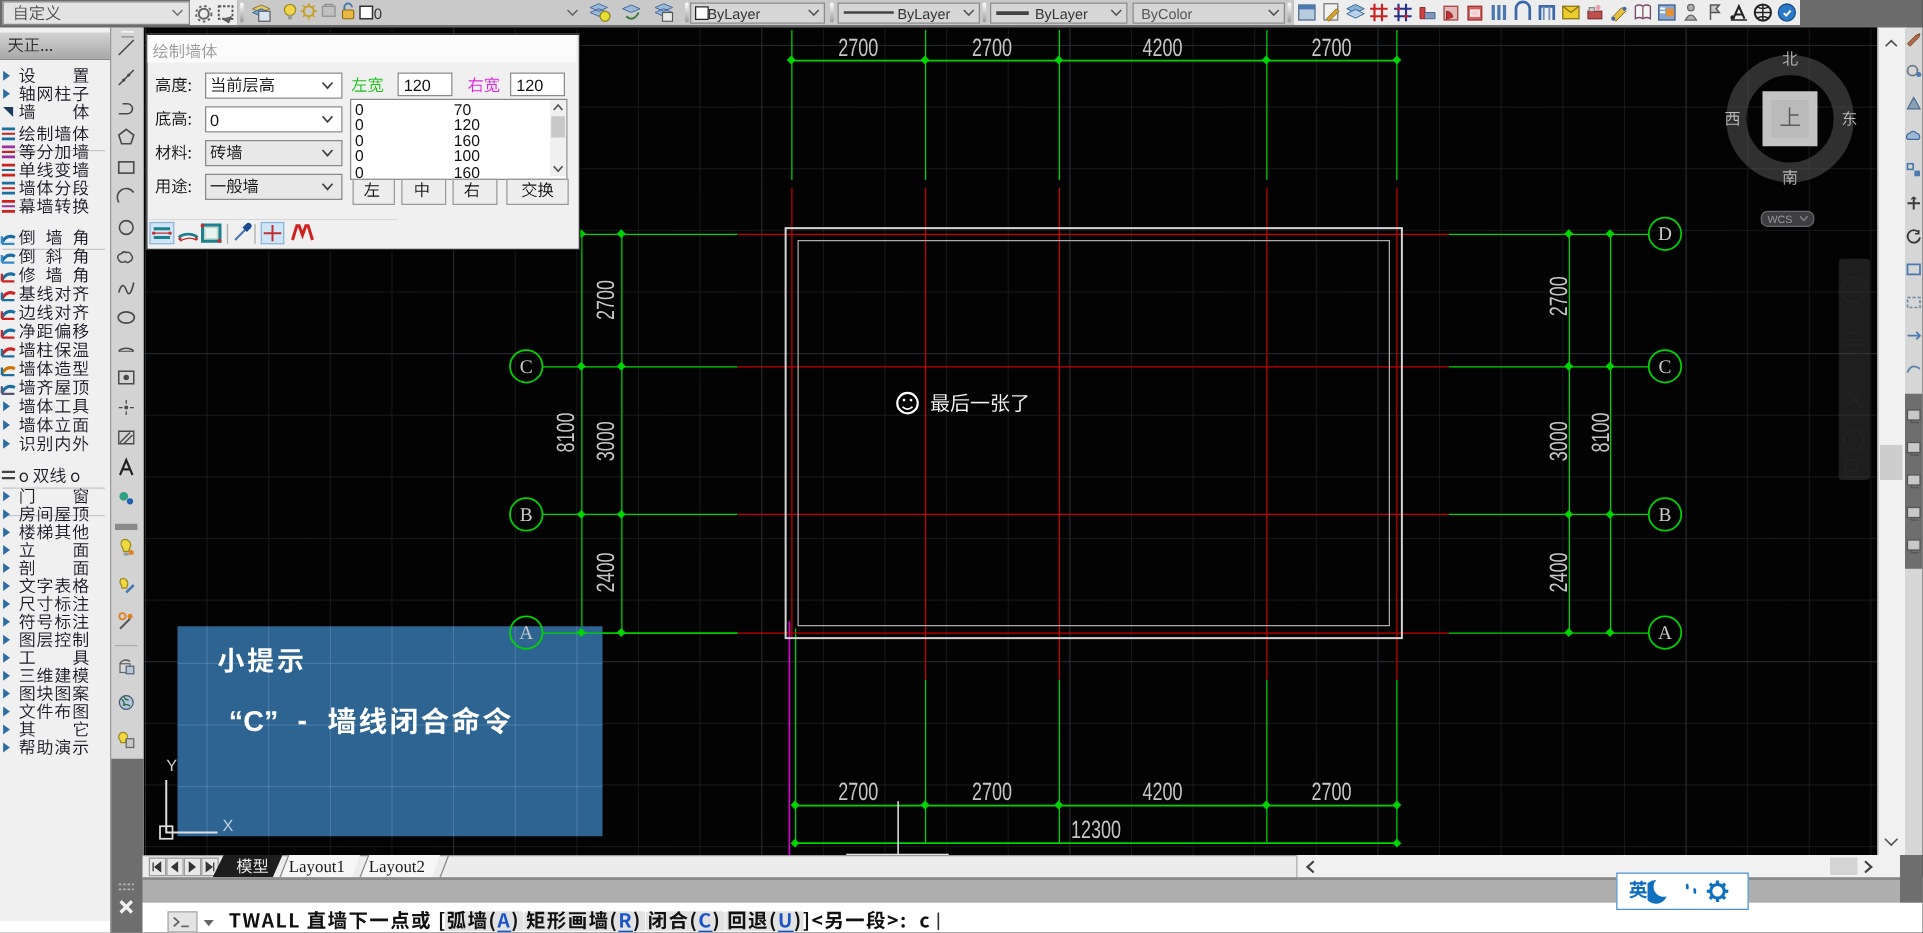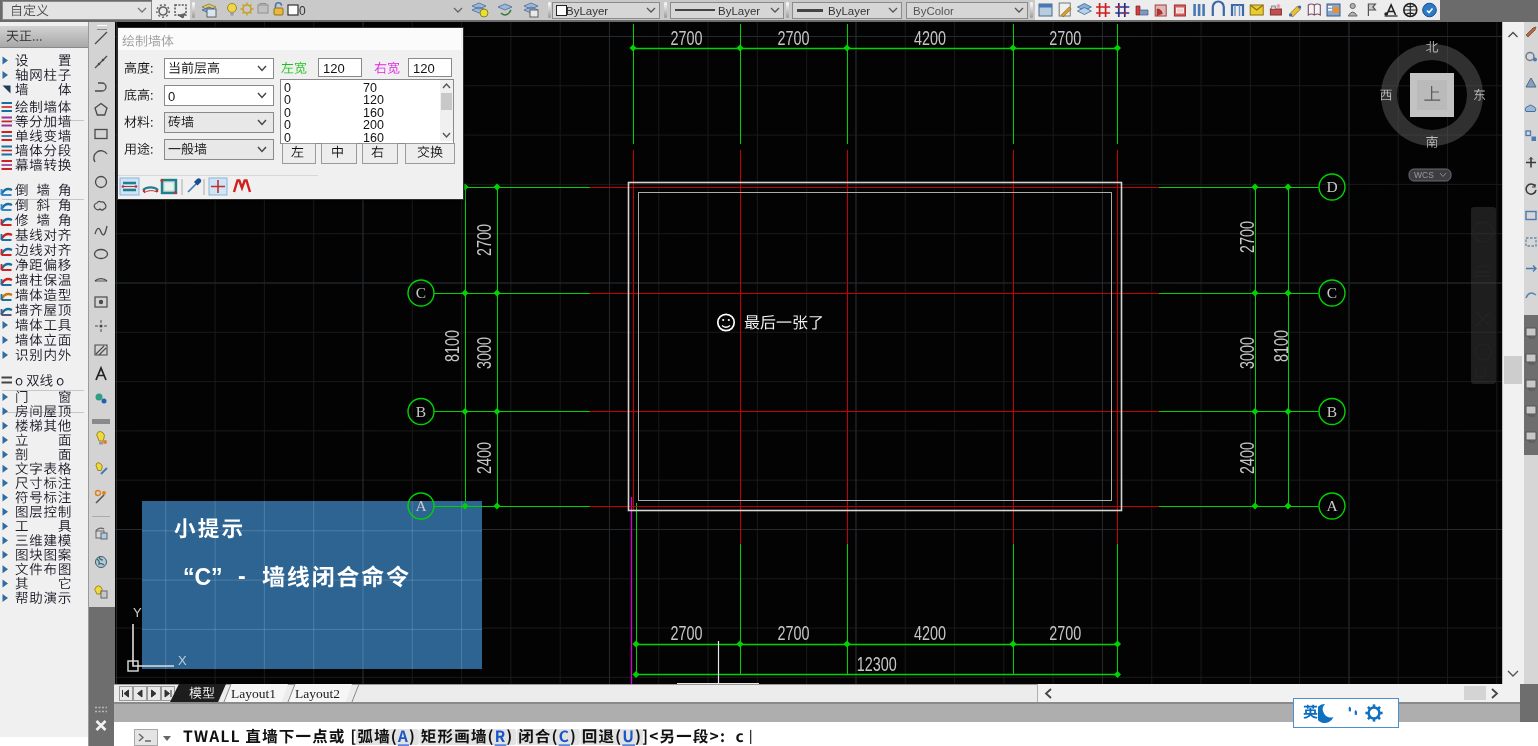--- a/index.html
+++ b/index.html
@@ -594,21 +594,21 @@
     <div style="position:absolute;left:408px;top:58px;width:44px;height:19px;background:#fff;border:1px solid #8a8a8a;font:13px 'Liberation Sans';color:#111;padding:2px 0 0 4px;box-sizing:border-box">120</div>
     <div style="position:absolute;left:168px;top:89px;font:13px 'Liberation Sans';color:#111">0</div>
     <div style="position:absolute;left:280px;top:79px;width:172px;height:63px;background:#fff;border:1px solid #8a8a8a;overflow:hidden">
       <div style="position:absolute;left:3px;top:1px;font:12.5px 'Liberation Sans';color:#111">0</div>
       <div style="position:absolute;left:82px;top:1px;font:12.5px 'Liberation Sans';color:#111">70</div>
       <div style="position:absolute;left:3px;top:13px;font:12.5px 'Liberation Sans';color:#111">0</div>
       <div style="position:absolute;left:82px;top:13px;font:12.5px 'Liberation Sans';color:#111">120</div>
       <div style="position:absolute;left:3px;top:26px;font:12.5px 'Liberation Sans';color:#111">0</div>
       <div style="position:absolute;left:82px;top:26px;font:12.5px 'Liberation Sans';color:#111">160</div>
       <div style="position:absolute;left:3px;top:38px;font:12.5px 'Liberation Sans';color:#111">0</div>
-      <div style="position:absolute;left:82px;top:38px;font:12.5px 'Liberation Sans';color:#111">200</div>
+      <div style="position:absolute;left:82px;top:38px;font:12.5px 'Liberation Sans';color:#111">100</div>
       <div style="position:absolute;left:3px;top:51px;font:12.5px 'Liberation Sans';color:#111">0</div>
       <div style="position:absolute;left:82px;top:51px;font:12.5px 'Liberation Sans';color:#111">160</div>
       <div style="position:absolute;right:0;top:0;width:13px;height:61px;background:#f0f0f0">
         <svg style="position:absolute;left:1px;top:1px" width="11" height="11">
           <path d="M2 7 l3.5 -4 3.5 4" stroke="#555" fill="none" stroke-width="1.4"></path>
         </svg>
         <svg style="position:absolute;left:1px;bottom:1px" width="11" height="11">
           <path d="M2 4 l3.5 4 3.5 -4" stroke="#555" fill="none" stroke-width="1.4"></path>
         </svg>
         <div style="position:absolute;left:1px;top:13px;width:11px;height:17px;background:#c8c8c8"></div>

